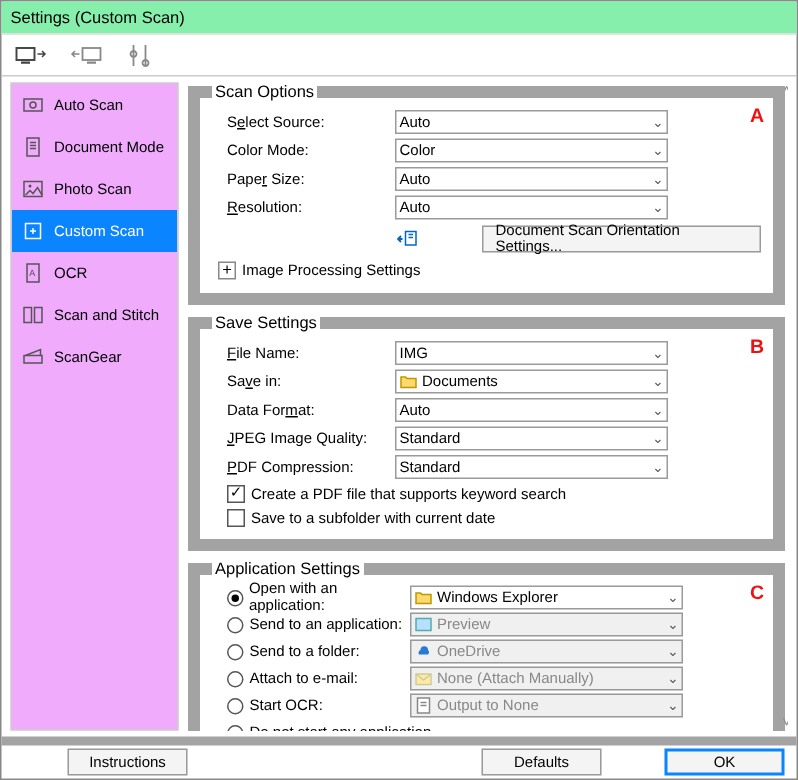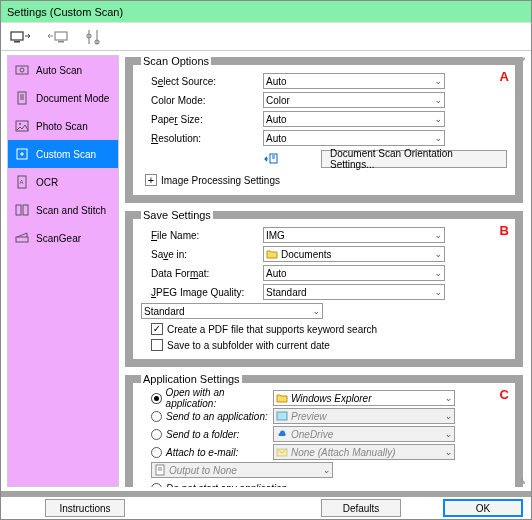--- a/index.html
+++ b/index.html
@@ -167,21 +167,20 @@
     align-items: center; justify-content: center;
     font-size: 10px;
     line-height: 10px;
   }
   .radio-row {
     display: flex;
     align-items: center;
     height: 18px;
     padding-left: 10px;
     font-size: 10px;
-    font-style: italic;
   }
   .radio-row .label-col {
     display:flex; align-items:center; gap:4px; width:122px;
   }
   .radio {
     width: 11px; height: 11px;
     border: 1px solid #555;
     border-radius: 50%;
     display: inline-flex;
     align-items: center; justify-content: center;
@@ -417,20 +416,21 @@
         <div class="row">
           <div class="label"><span class="u">J</span><span>PEG Image Quality:</span></div>
           <div class="control">
               <div class="select">
                 <span class="valtext">Standard</span>
                 <span class="chev">⌄</span>
               </div>
             </div>
         </div>
         <div class="row">
+          <div class="label"><span class="u">P</span><span>DF Compression:</span></div>
           <div class="control">
               <div class="select">
                 <span class="valtext">Standard</span>
                 <span class="chev">⌄</span>
               </div>
             </div>
         </div>
         <div class="checkbox-row">
           <span class="chk">✓</span>
           <span>Create a PDF file that supports keyword search</span>
@@ -510,20 +510,24 @@
                     <rect x="1" y="3" width="10" height="7" fill="#ffe9a3" stroke="#cc9"></rect>
                     <path d="M1 3 l5 4 l5 -4" fill="none" stroke="#cc9"></path>
                   </svg>
                 </span>
                 <span class="valtext">None (Attach Manually)</span>
                 <span class="chev">⌄</span>
               </div>
             </div>
         </div>
         <div class="radio-row">
+          <div class="label-col">
+            <span class="radio"></span>
+            <span>Start OCR:</span>
+          </div>
           <div class="control">
               <div class="select disabled">
                 <span class="lead-icon">
                   <svg width="12" height="12" viewBox="0 0 12 12">
                     <rect x="2" y="1" width="8" height="10" fill="#fff" stroke="#888"></rect>
                     <line x1="4" y1="4" x2="8" y2="4" stroke="#888"></line>
                     <line x1="4" y1="6" x2="8" y2="6" stroke="#888"></line>
                   </svg>
                 </span>
                 <span class="valtext">Output to None</span>

